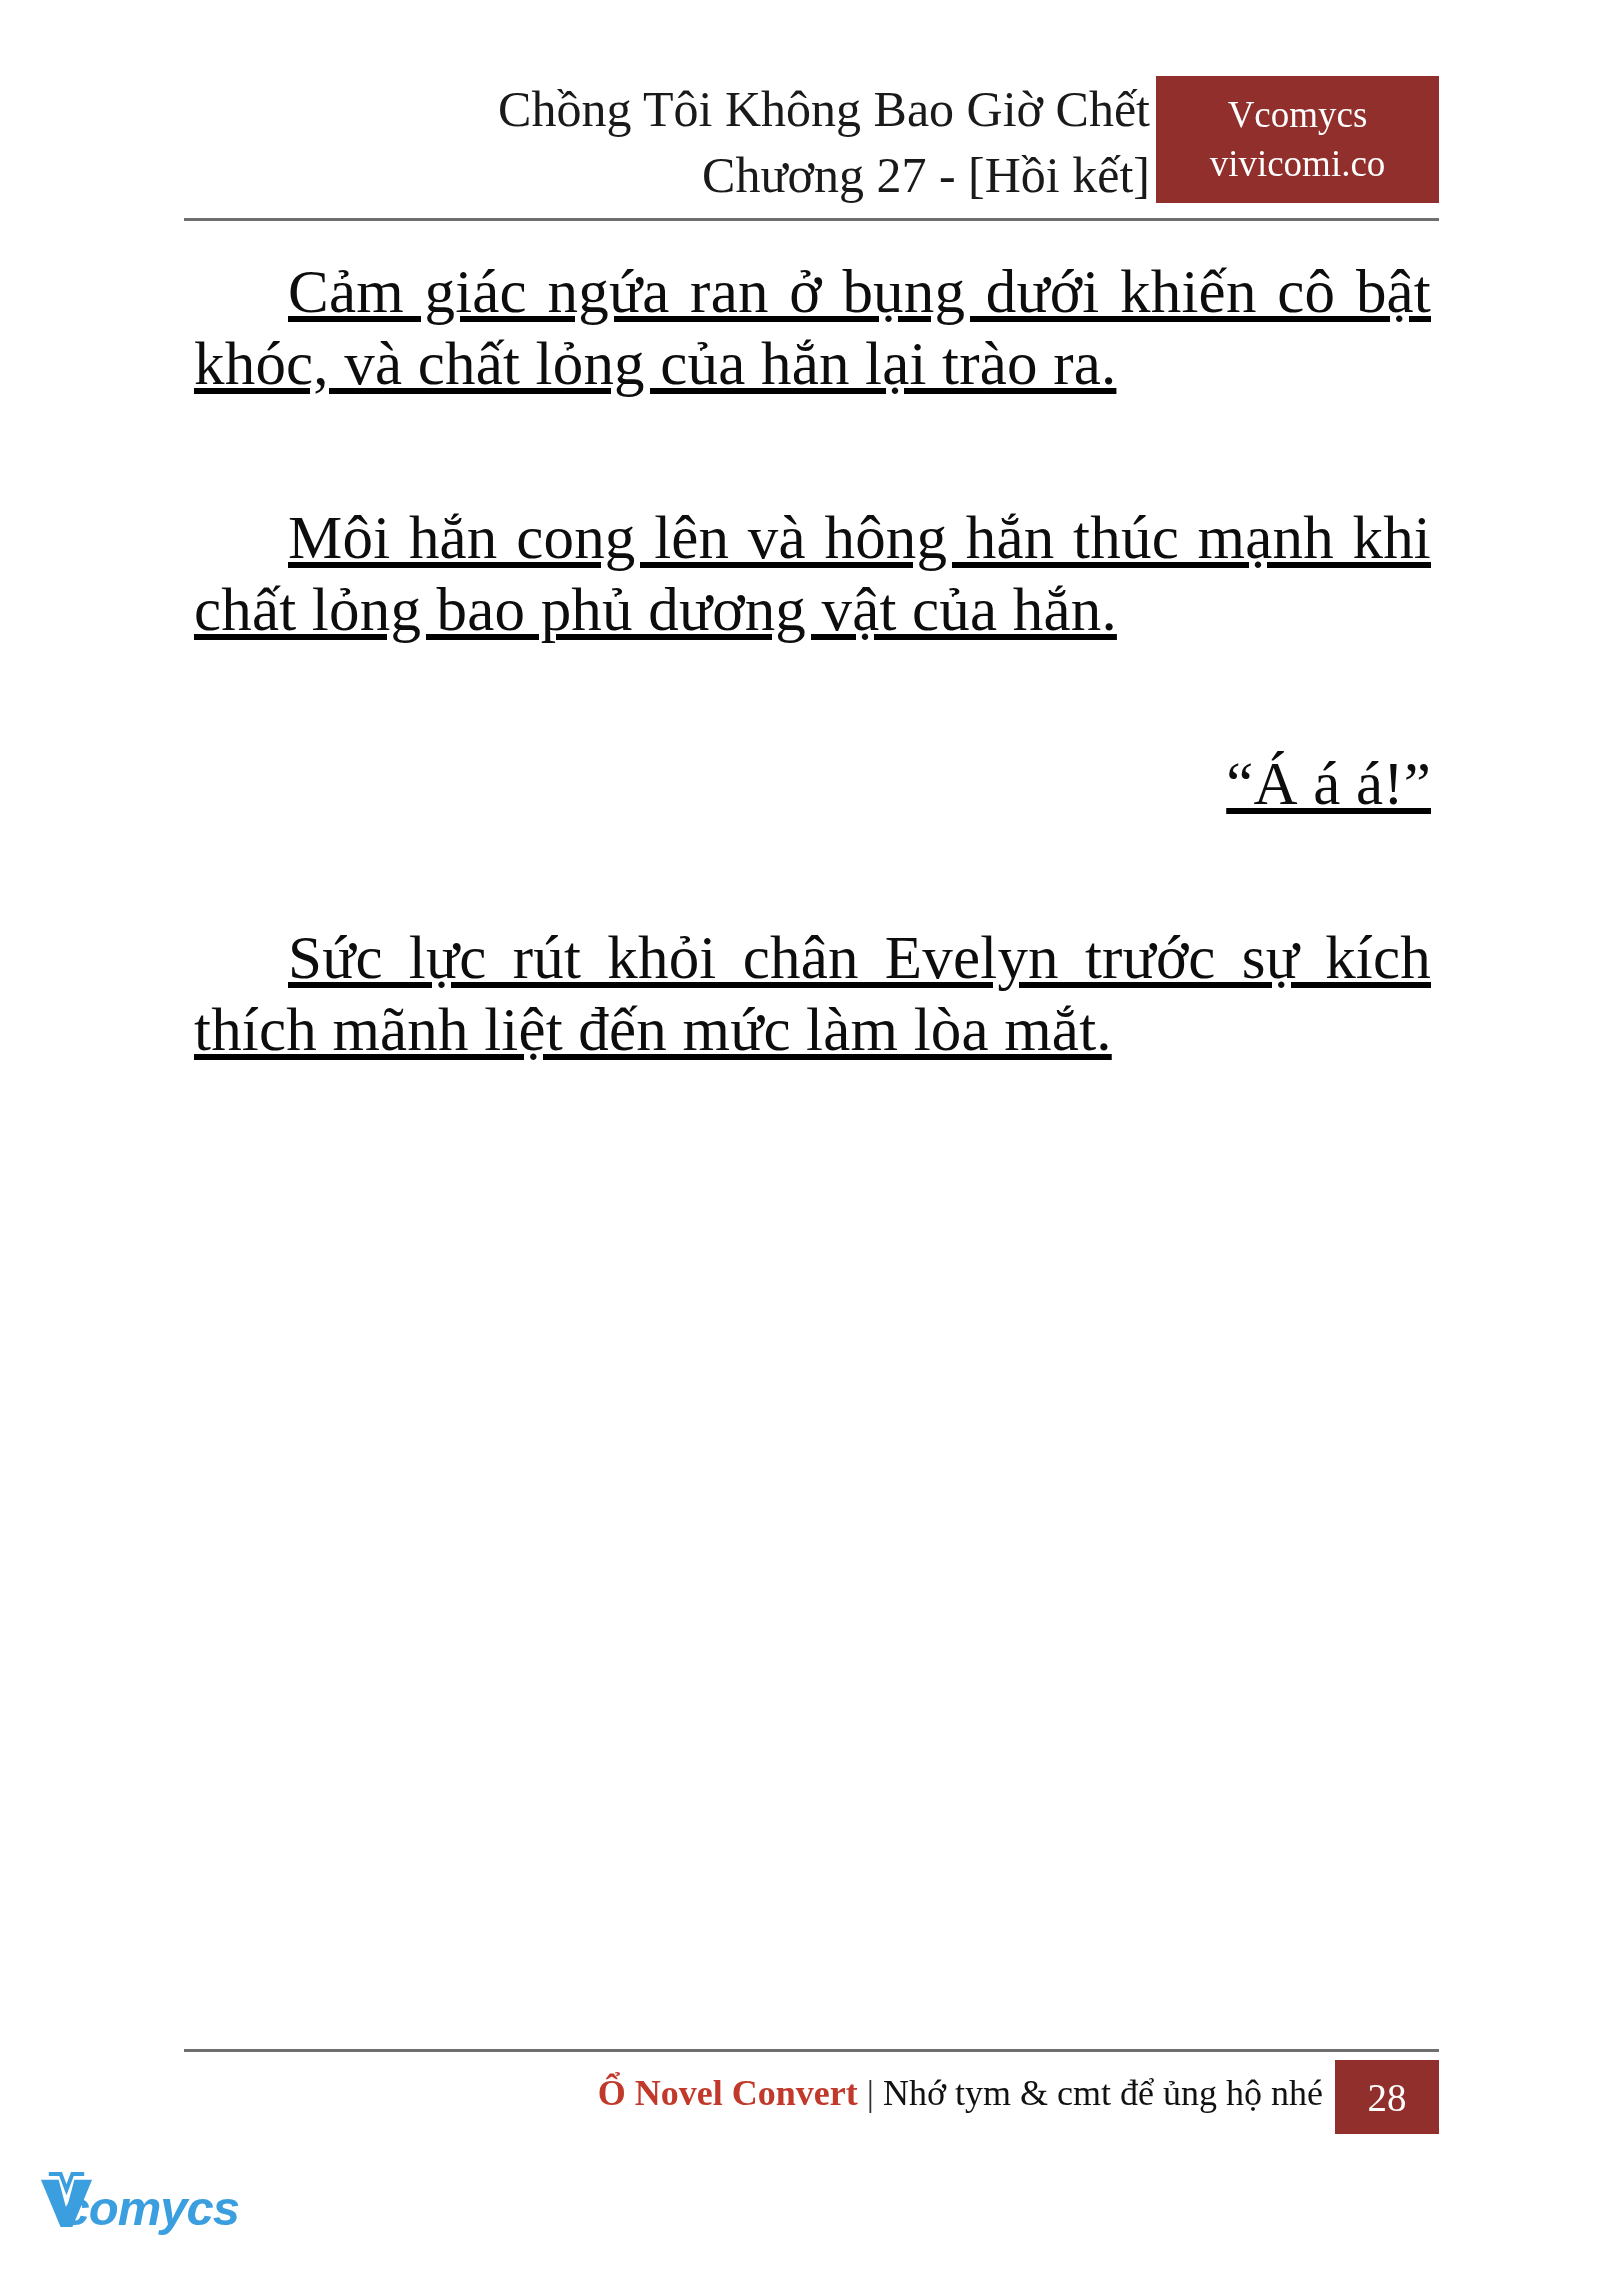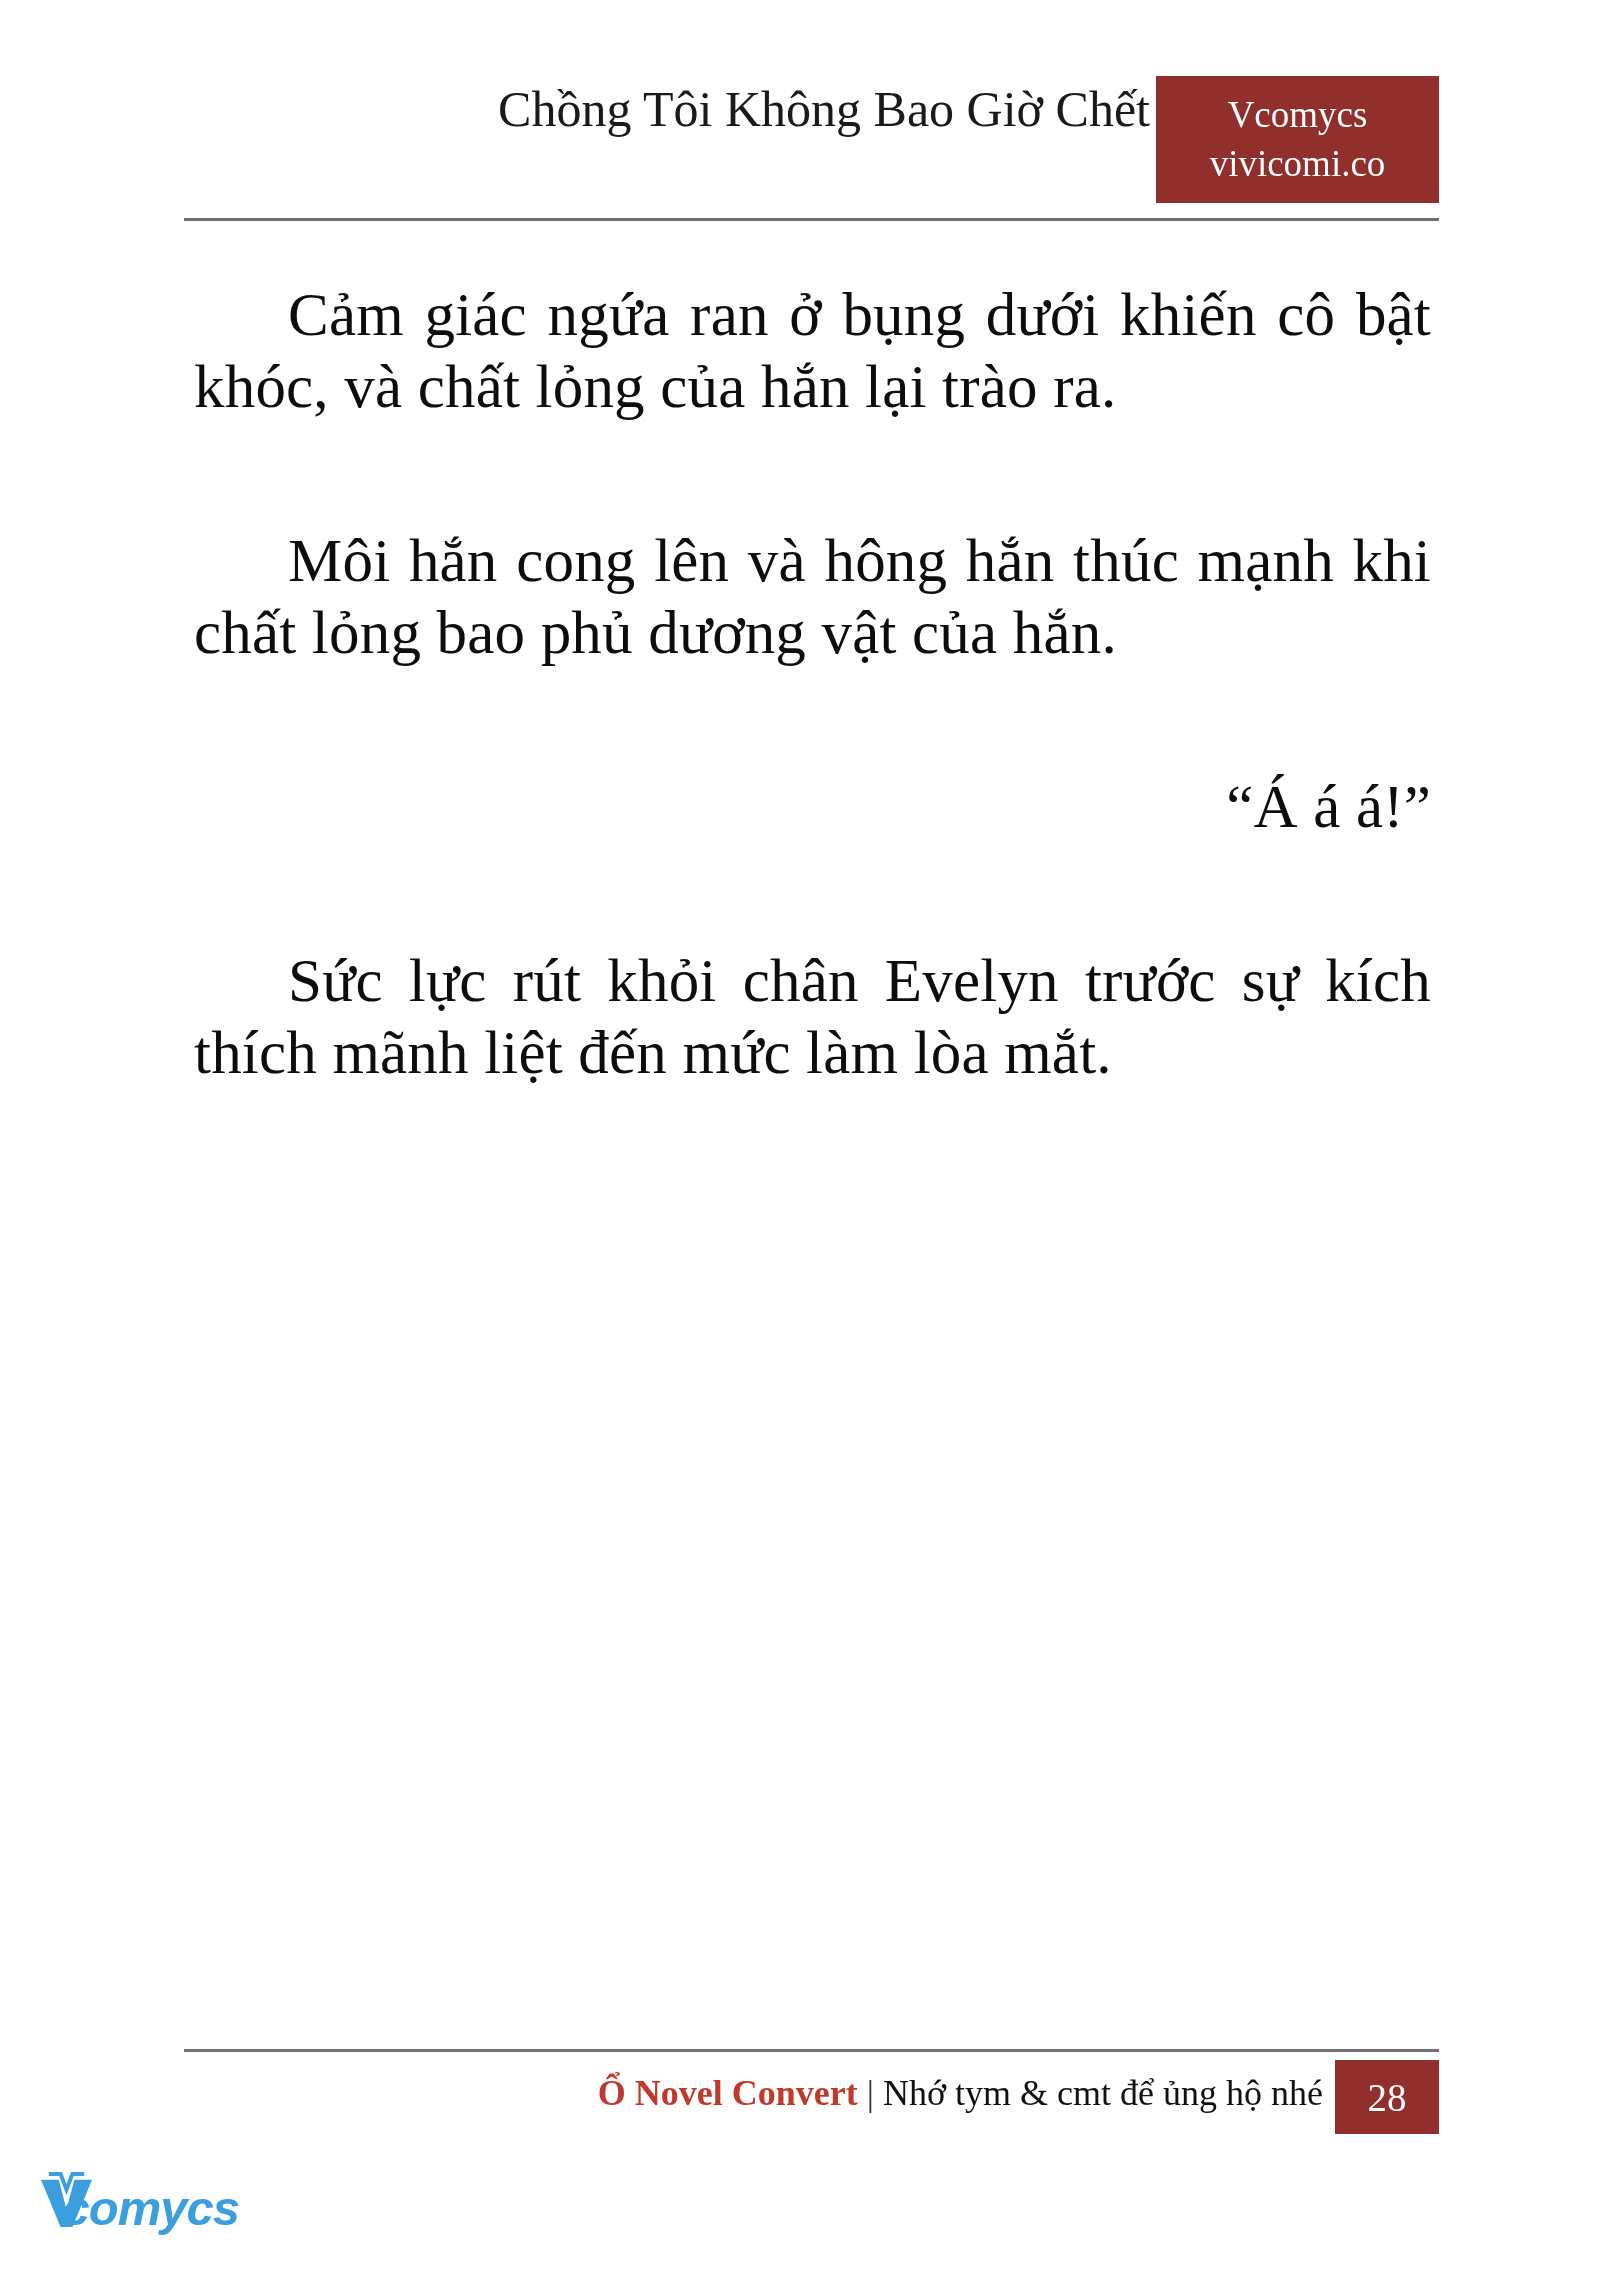--- a/index.html
+++ b/index.html
@@ -61,22 +61,23 @@
     top: 218px;
     width: 1255px;
     height: 2.9px;
     background: #6f6f6f;
   }
 
   
   .content {
     position: absolute;
     left: 194px;
-    top: 279px;
+    top: 256px;
     width: 1237px;
+    text-decoration: underline;
   }
   .para {
     font-size: 61px;
     line-height: 1.18;
     text-align: justify;
     text-justify: inter-word;
     text-indent: 94px;
     margin: 0 0 102px 0;
     color: #0d0d0d;
     letter-spacing: 0.2px;
@@ -159,20 +160,21 @@
     width: 59px;
     height: 59px;
   }
 </style>
 </head>
 <body>
 
 <div class="header">
   <div class="header-title-block">
     <div class="header-title-line">Chồng Tôi Không Bao Giờ Chết</div>
+    <div class="header-title-line">Chương 27 - [Hồi kết]</div>
   </div>
   <div class="header-badge">
     <span>Vcomycs</span>
     <span>vivicomi.co</span>
   </div>
 </div>
 <div class="header-rule"></div>
 
 <div class="content">
   <p class="para">Cảm giác ngứa ran ở bụng dưới khiến cô bật khóc, và chất lỏng của hắn lại trào ra.</p>

